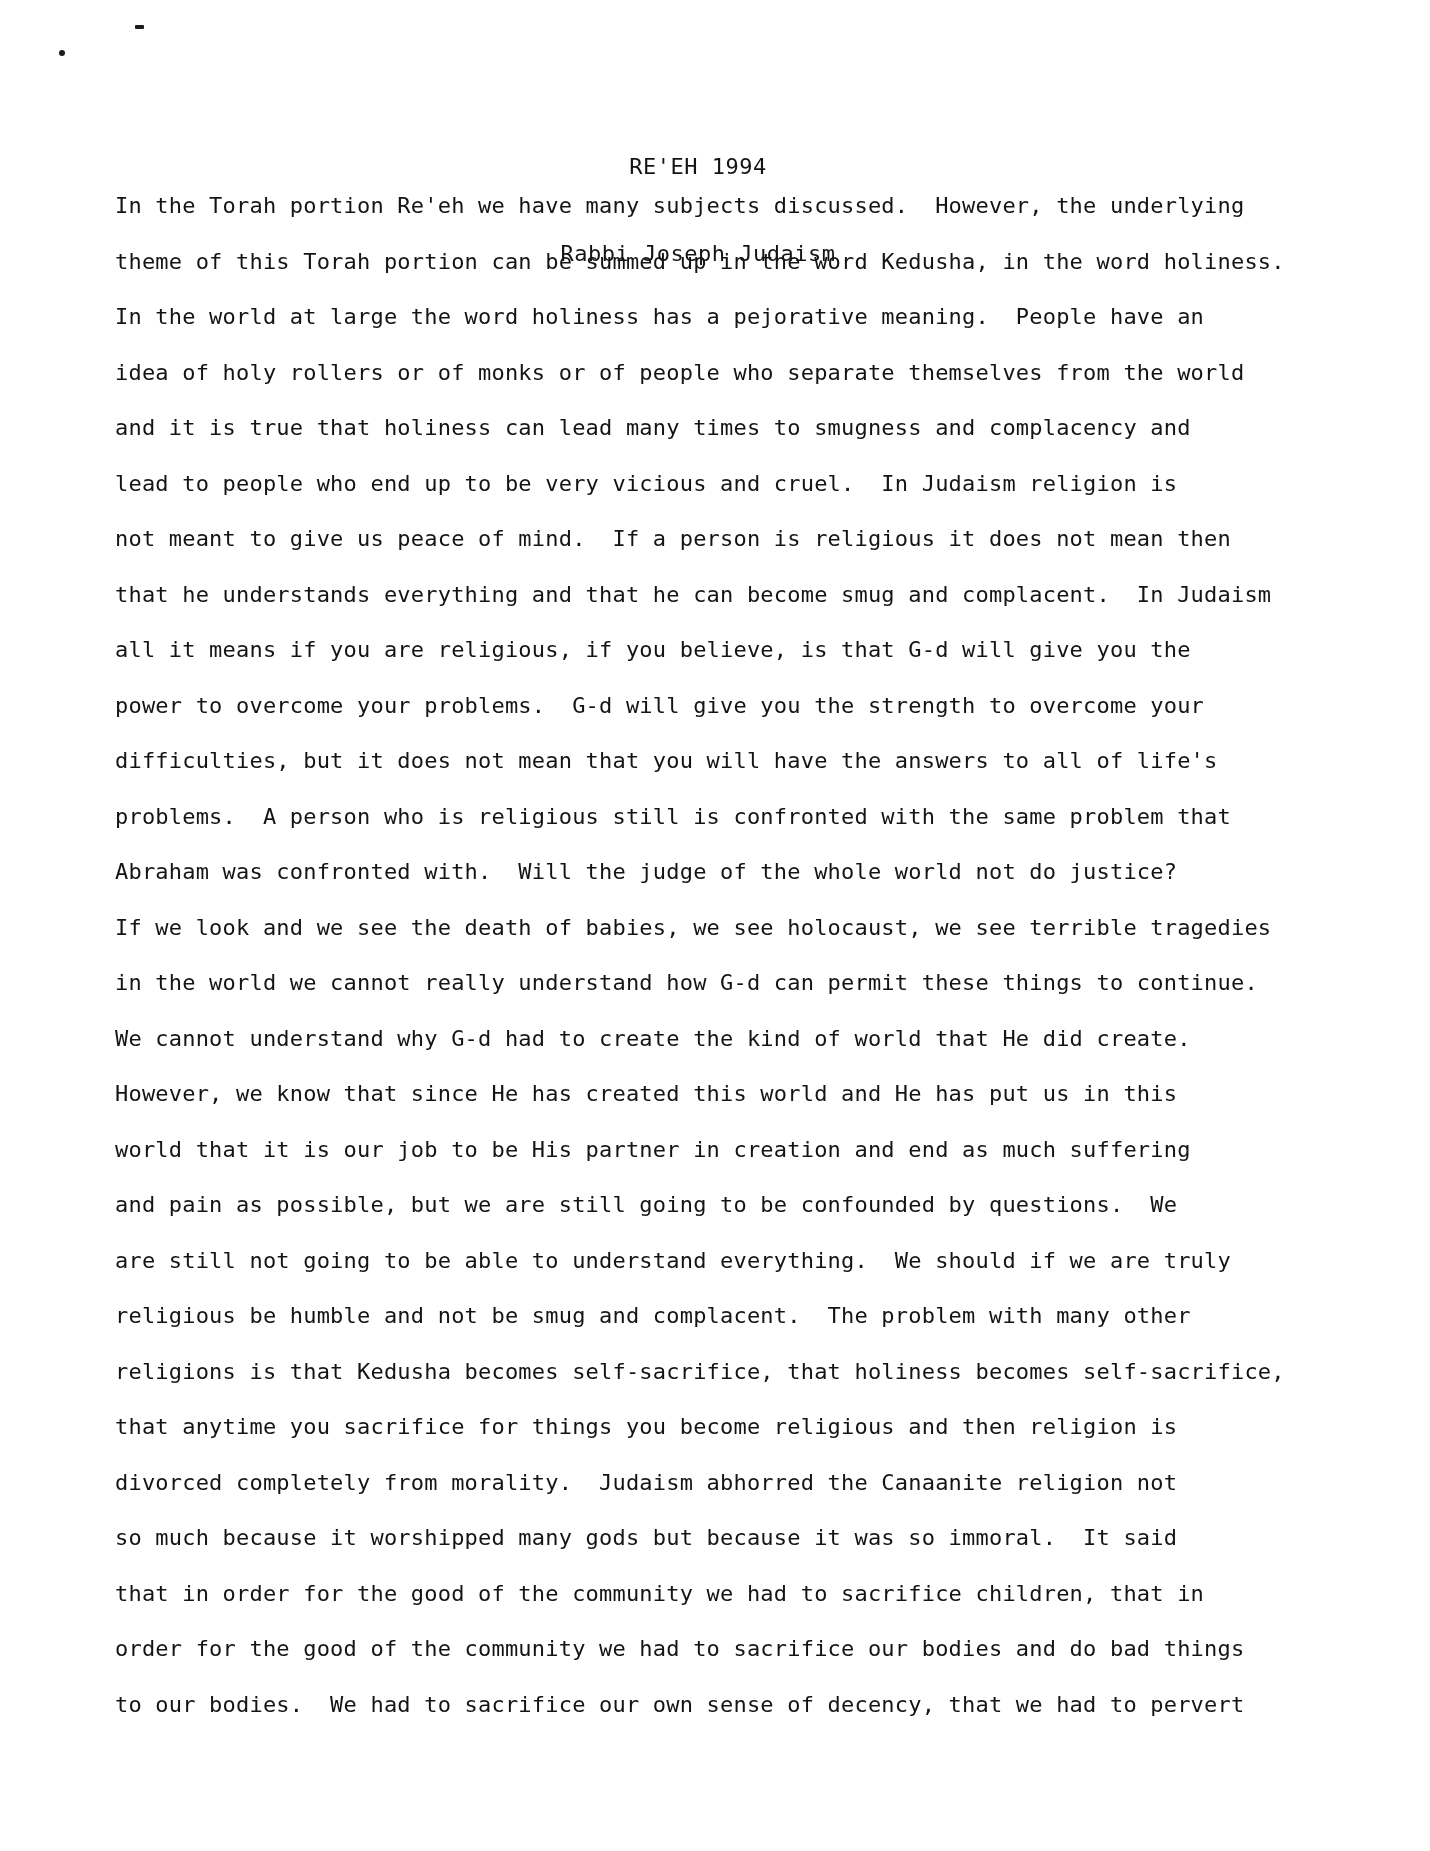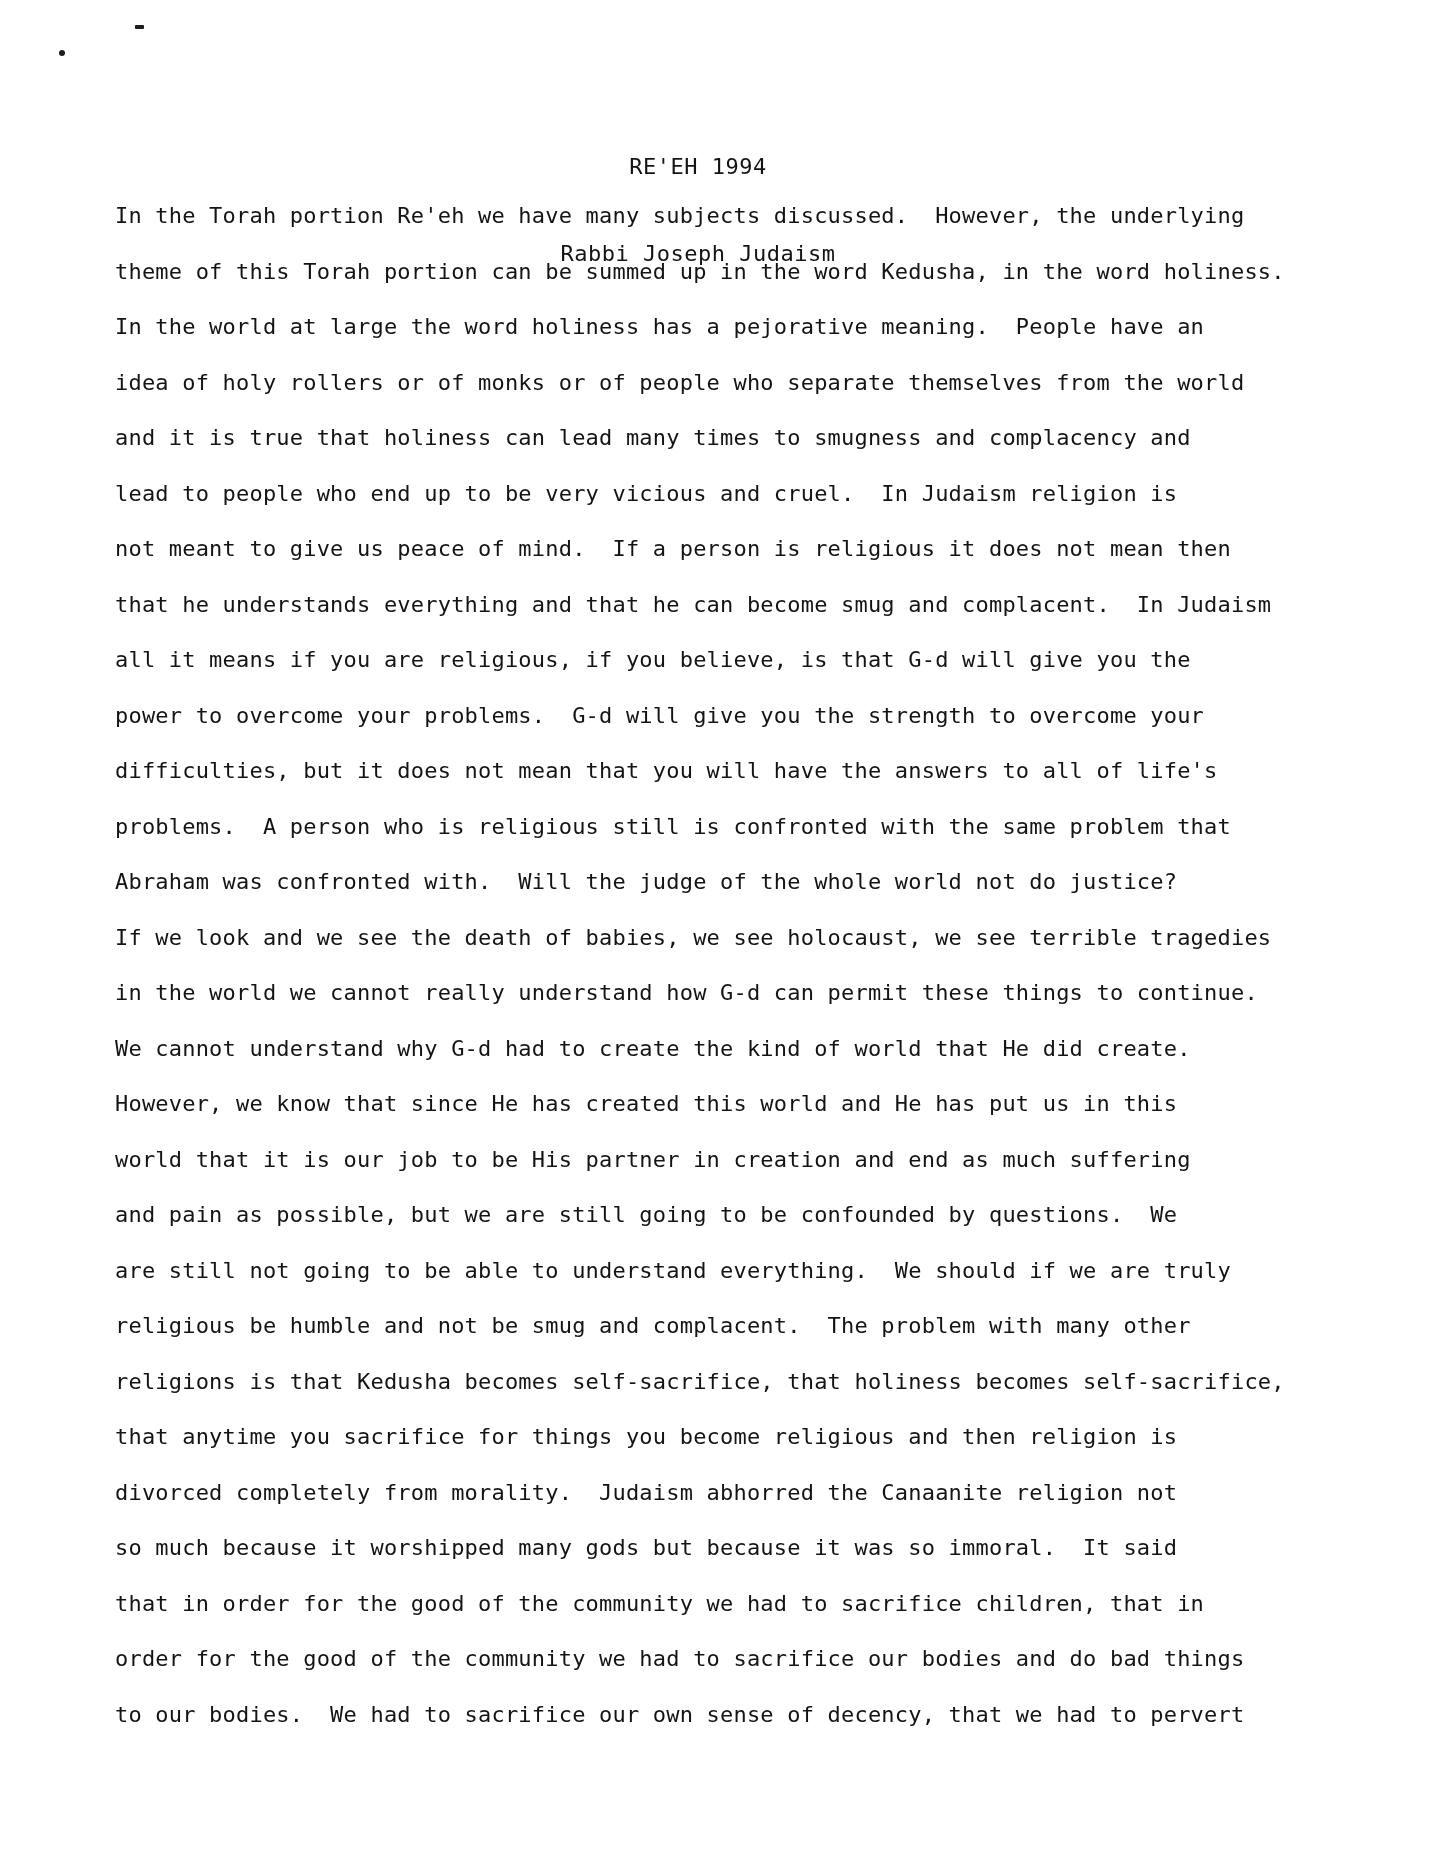--- a/index.html
+++ b/index.html
@@ -25,21 +25,21 @@
     text-align: center;
     font-size: 22px;
     line-height: 29px;
     white-space: pre;
   }
   .doc-title, .doc-author {
     letter-spacing: 0.5px;
   }
   .doc-body {
     position: absolute;
-    top: 180px;
+    top: 170px;
     left: 115px;
     width: 1300px;
     font-size: 22px;
     line-height: 55.5px;
     white-space: pre;
   }
   .text-line {
     white-space: pre;
     letter-spacing: 0.2px;
   }

